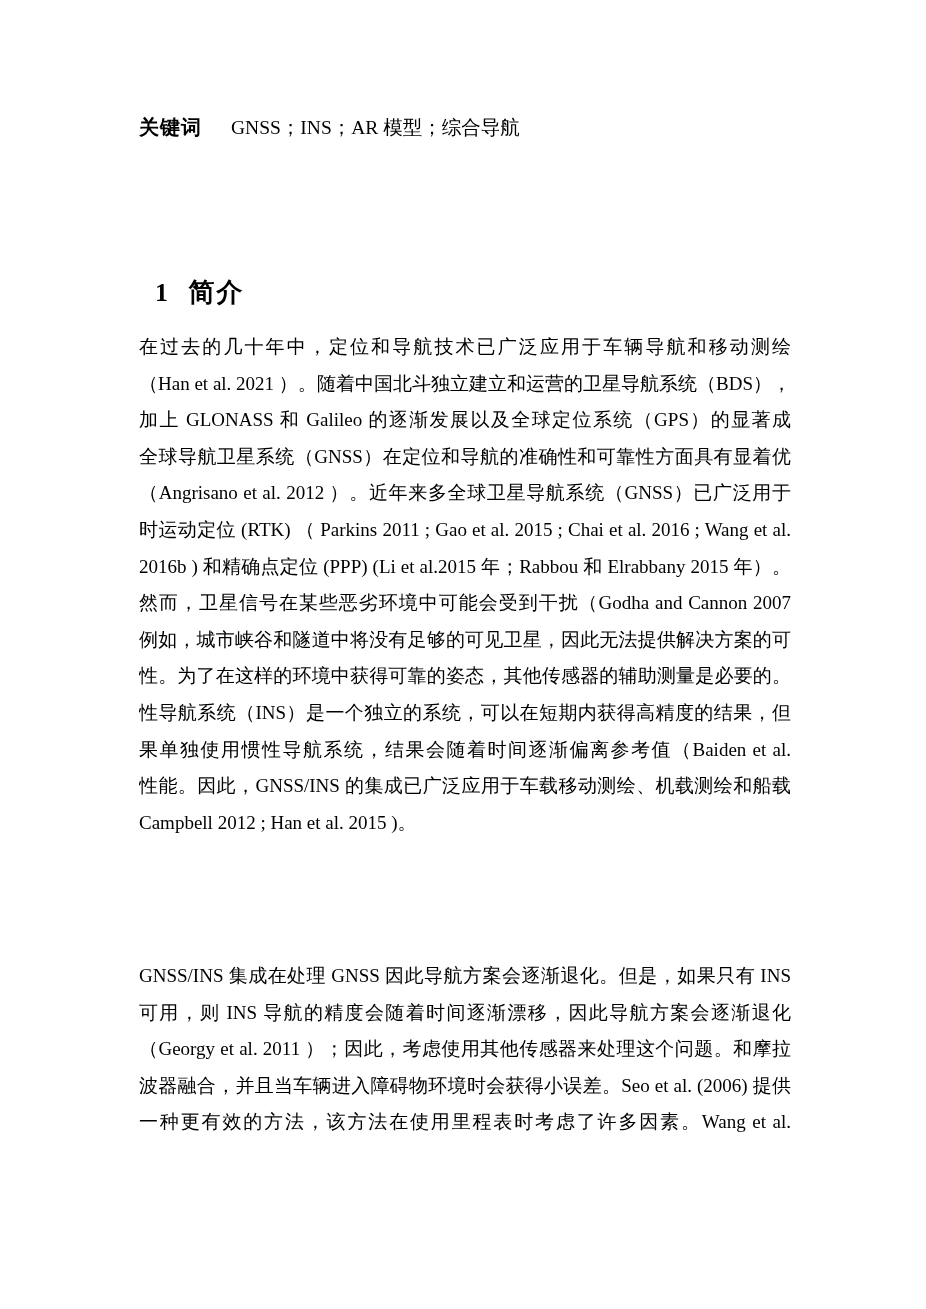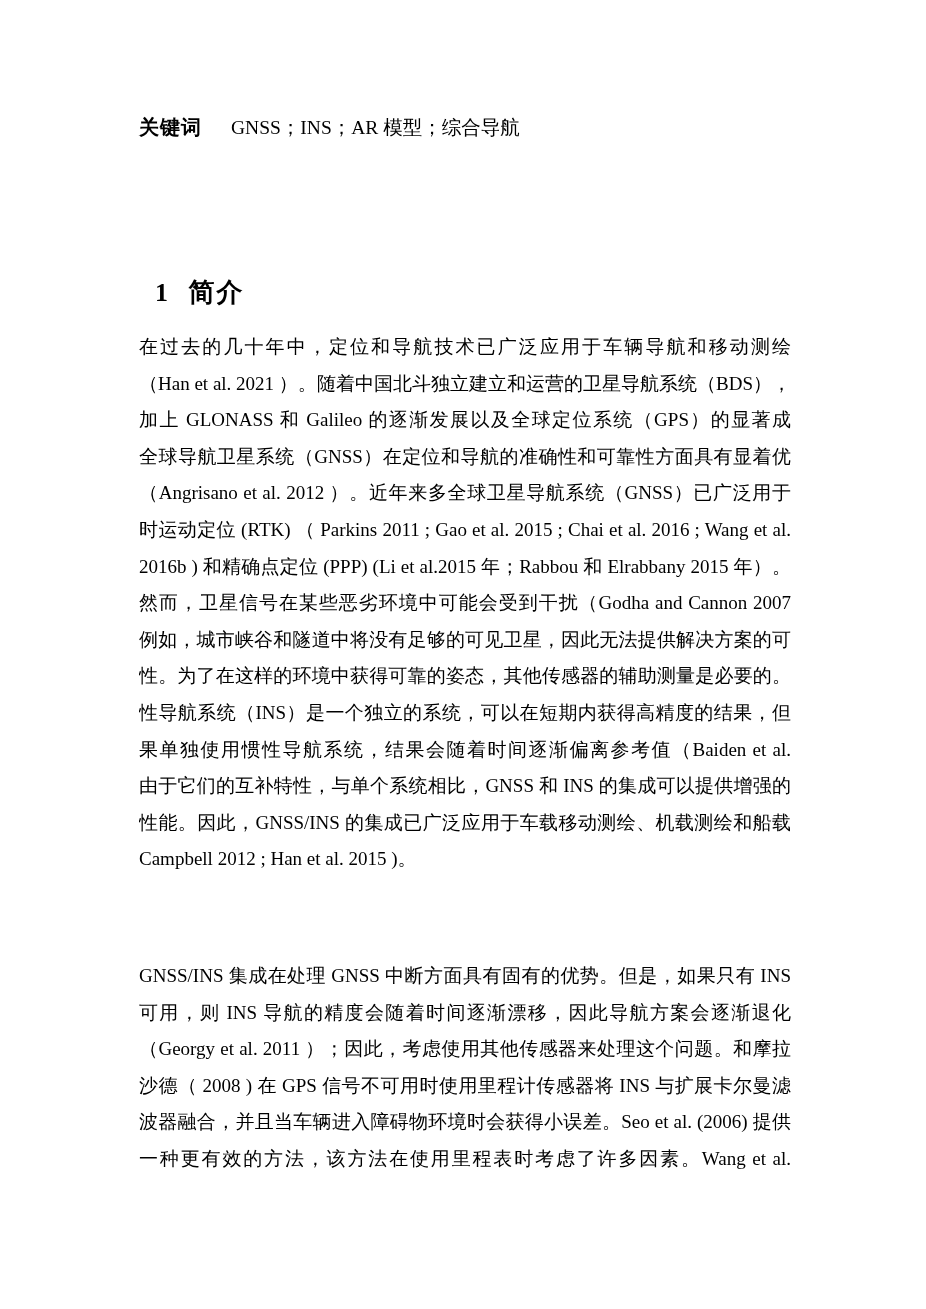--- a/index.html
+++ b/index.html
@@ -95,27 +95,25 @@
       <div class="line">加上 GLONASS 和 Galileo 的逐渐发展以及全球定位系统（GPS）的显著成熟，</div>
       <div class="line">全球导航卫星系统（GNSS）在定位和导航的准确性和可靠性方面具有显着优势</div>
       <div class="line">（Angrisano et al. 2012 ）。近年来多全球卫星导航系统（GNSS）已广泛用于实</div>
       <div class="line">时运动定位 (RTK) （ Parkins 2011 ; Gao et al. 2015 ; Chai et al. 2016 ; Wang et al.</div>
       <div class="line">2016b ) 和精确点定位 (PPP) (Li et al.2015 年；Rabbou 和 Elrabbany 2015 年）。</div>
       <div class="line">然而，卫星信号在某些恶劣环境中可能会受到干扰（Godha and Cannon 2007 ）。</div>
       <div class="line">例如，城市峡谷和隧道中将没有足够的可见卫星，因此无法提供解决方案的可用</div>
       <div class="line">性。为了在这样的环境中获得可靠的姿态，其他传感器的辅助测量是必要的。惯</div>
       <div class="line">性导航系统（INS）是一个独立的系统，可以在短期内获得高精度的结果，但如</div>
       <div class="line">果单独使用惯性导航系统，结果会随着时间逐渐偏离参考值（Baiden et al. 2014）。</div>
-      <div class="line">由于它们的互补特性，与单个系统相比，GNSS 和 INS 的集成可以提供增强的</div>
       <div class="line">性能。因此，GNSS/INS 的集成已广泛应用于车载移动测绘、机载测绘和船载测</div>
       <div class="line last">Campbell 2012 ; Han et al. 2015 )。</div>
     </div>
 
   <div class="paragraph paragraph-2">
-      <div class="line">GNSS/INS 集成在处理 GNSS 中断方面具有固有的优势。但是，如果只有 INS</div>
+      <div class="line">GNSS/INS 集成在处理 GNSS 因此导航方案会逐渐退化。但是，如果只有 INS</div>
       <div class="line">可用，则 INS 导航的精度会随着时间逐渐漂移，因此导航方案会逐渐退化</div>
       <div class="line">（Georgy et al. 2011 ）；因此，考虑使用其他传感器来处理这个问题。和摩拉和</div>
-      <div class="line">沙德（ 2008 ) 在 GPS 信号不可用时使用里程计传感器将 INS 与扩展卡尔曼滤</div>
       <div class="line">波器融合，并且当车辆进入障碍物环境时会获得小误差。Seo et al. (2006) 提供了</div>
       <div class="line last">一种更有效的方法，该方法在使用里程表时考虑了许多因素。Wang et al. (2016a）</div>
     </div>
 
 </div>
 
 </body></html>

